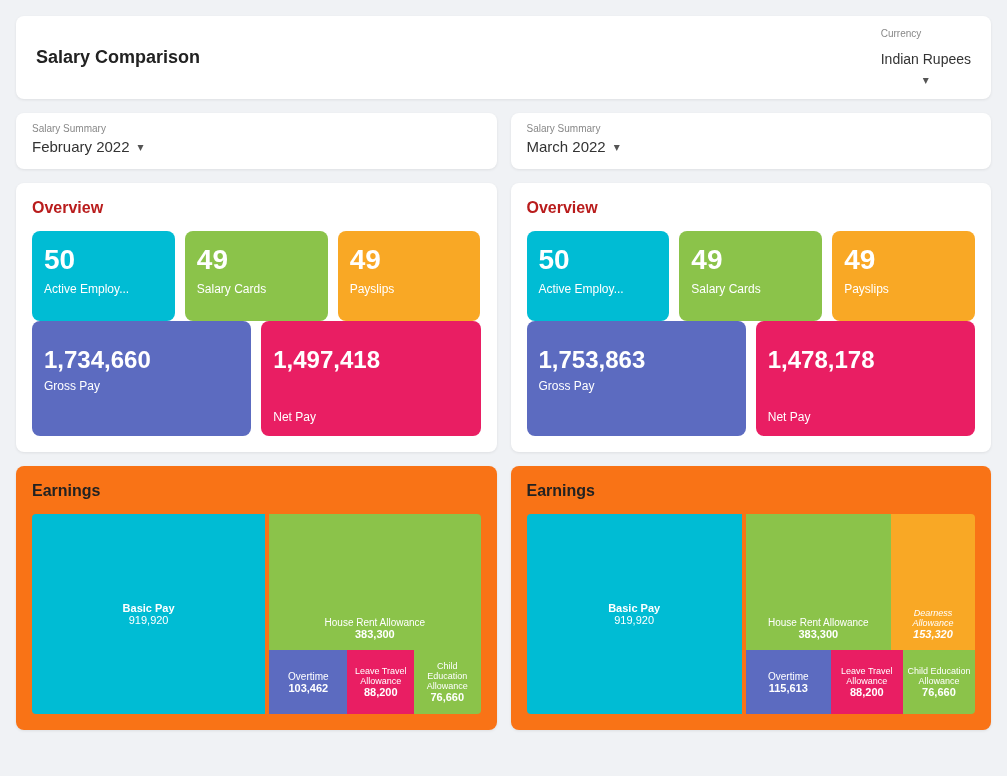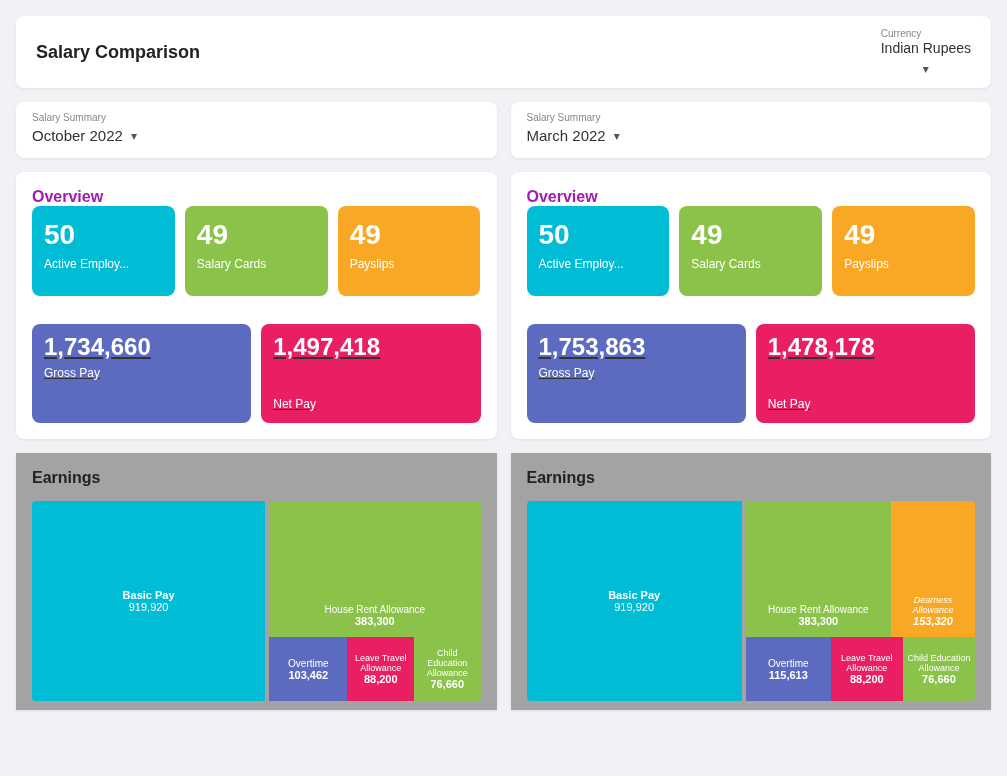--- a/index.html
+++ b/index.html
@@ -31,21 +31,21 @@
       color: #222;
     }
     .currency-section {
       display: flex;
       flex-direction: column;
       align-items: flex-start;
     }
     .currency-label {
       font-size: 10px;
       color: #888;
-      margin-bottom: 1px;
+      margin-bottom: 12px;
     }
     .currency-select-wrapper {
       display: flex;
       align-items: center;
       gap: 6px;
       flex-direction: column;
     }
     .currency-value {
       font-size: 14px;
       color: #333;
@@ -92,27 +92,27 @@
     }
     .overview-panel {
       background: #fff;
       border-radius: 8px;
       padding: 16px;
       box-shadow: 0 1px 3px rgba(0,0,0,0.08);
     }
     .overview-title {
       font-size: 16px;
       font-weight: 600;
-      color: #a21caf;
+      color: #b91c1c;
+      margin-bottom: 14px;
+    }
+    .overview-cards-row {
+      display: flex;
+      gap: 10px;
       margin-bottom: 0;
-    }
-    .overview-cards-row {
-      display: flex;
-      gap: 10px;
-      margin-bottom: 28px;
     }
     .stat-card {
       border-radius: 8px;
       padding: 14px 12px 12px;
       flex: 1;
       min-height: 90px;
       display: flex;
       flex-direction: column;
       justify-content: flex-start;
     }
@@ -133,36 +133,35 @@
     .card-yellow { background: #f9a825; }
     .card-blue { background: #5c6bc0; }
     .card-red { background: #e91e63; gap: 31px; }
 
     .overview-bottom-row {
       display: flex;
       gap: 10px;
     }
     .stat-card-wide {
       border-radius: 8px;
-      padding: 10px 12px 12px;
+      padding: 26px 12px 12px;
       flex: 1;
       min-height: 85px;
       display: flex;
       flex-direction: column;
       justify-content: flex-start;
-      text-decoration: underline;
     }
     .stat-card-wide .stat-card-number {
       font-size: 24px;
     }
 
     .earnings-panel {
-      background: #a3a3a3;
-      border-radius: 0;
-      padding: 16px 16px 9px;
+      background: #f97316;
+      border-radius: 8px;
+      padding: 16px 16px 16px;
       box-shadow: 0 1px 3px rgba(0,0,0,0.08);
       overflow: hidden;
       min-height: 230px;
     }
     .earnings-title {
       font-size: 16px;
       font-weight: 600;
       color: #222;
       margin-bottom: 14px;
     }
@@ -235,21 +234,21 @@
     </div>
   </div>
 
   <div class="main-columns">
 
     <div class="column-panel">
 
       <div class="salary-summary-bar">
         <div class="ss-label">Salary Summary</div>
         <div class="ss-value-row">
-          <span class="ss-value">October 2022</span>
+          <span class="ss-value">February 2022</span>
           <span class="ss-arrow">▾</span>
         </div>
       </div>
 
       <div class="overview-panel">
         <div class="overview-title">Overview</div>
         <div class="overview-cards-row">
           <div class="stat-card card-cyan">
             <div class="stat-card-number">50</div>
             <div class="stat-card-label">Active Employ...</div>

